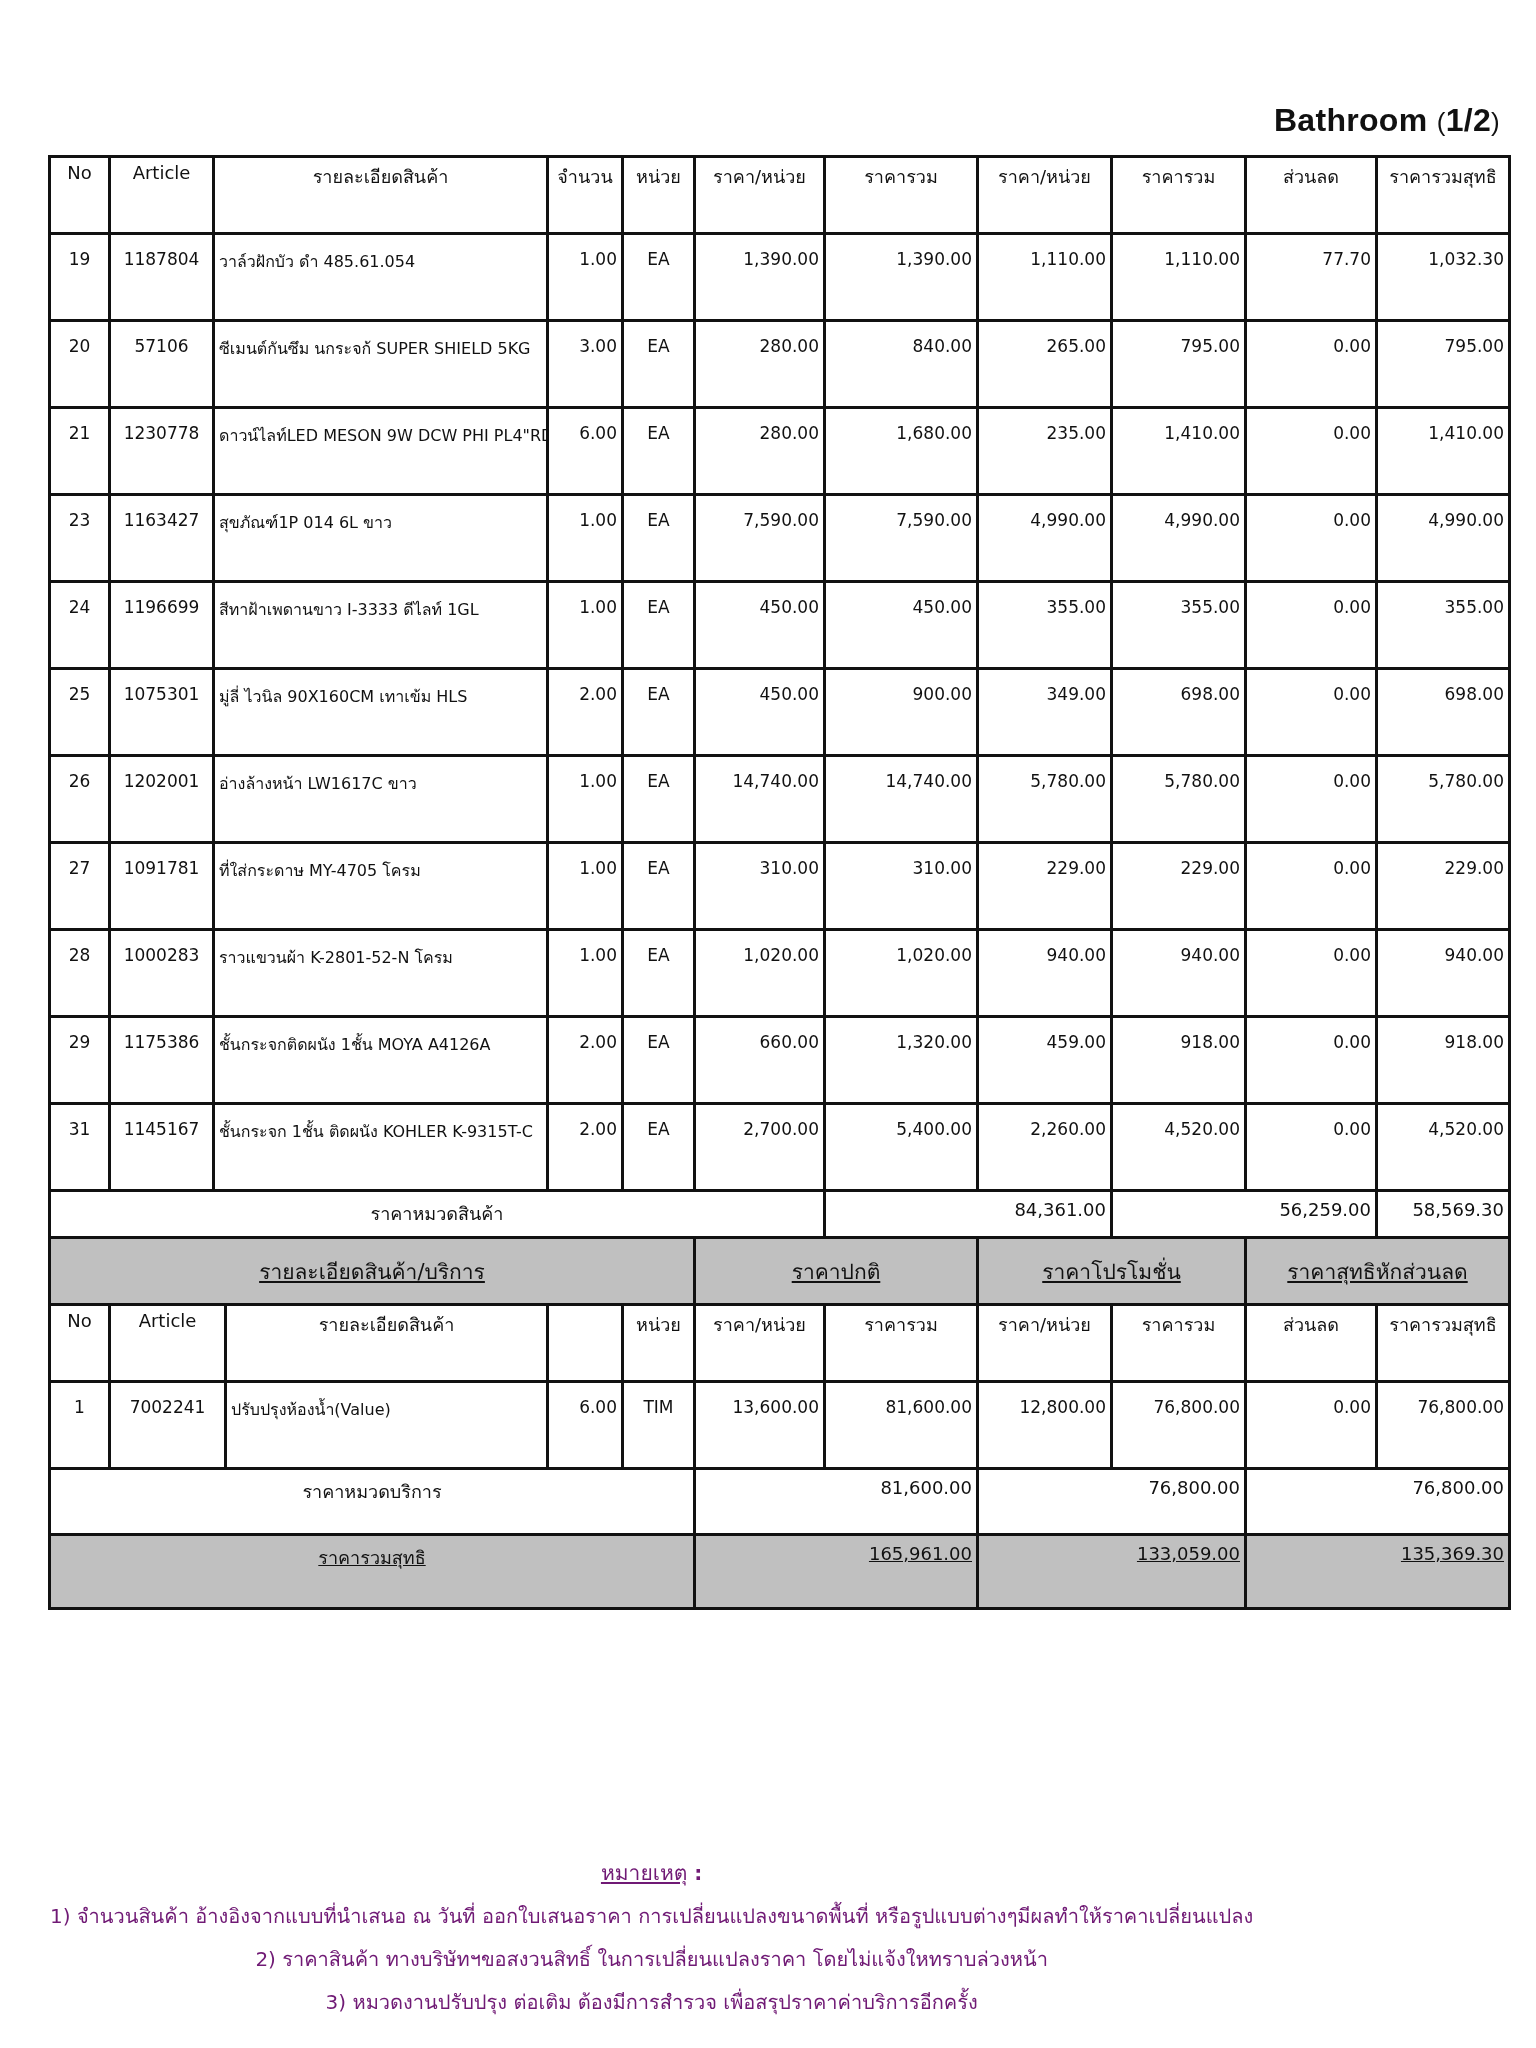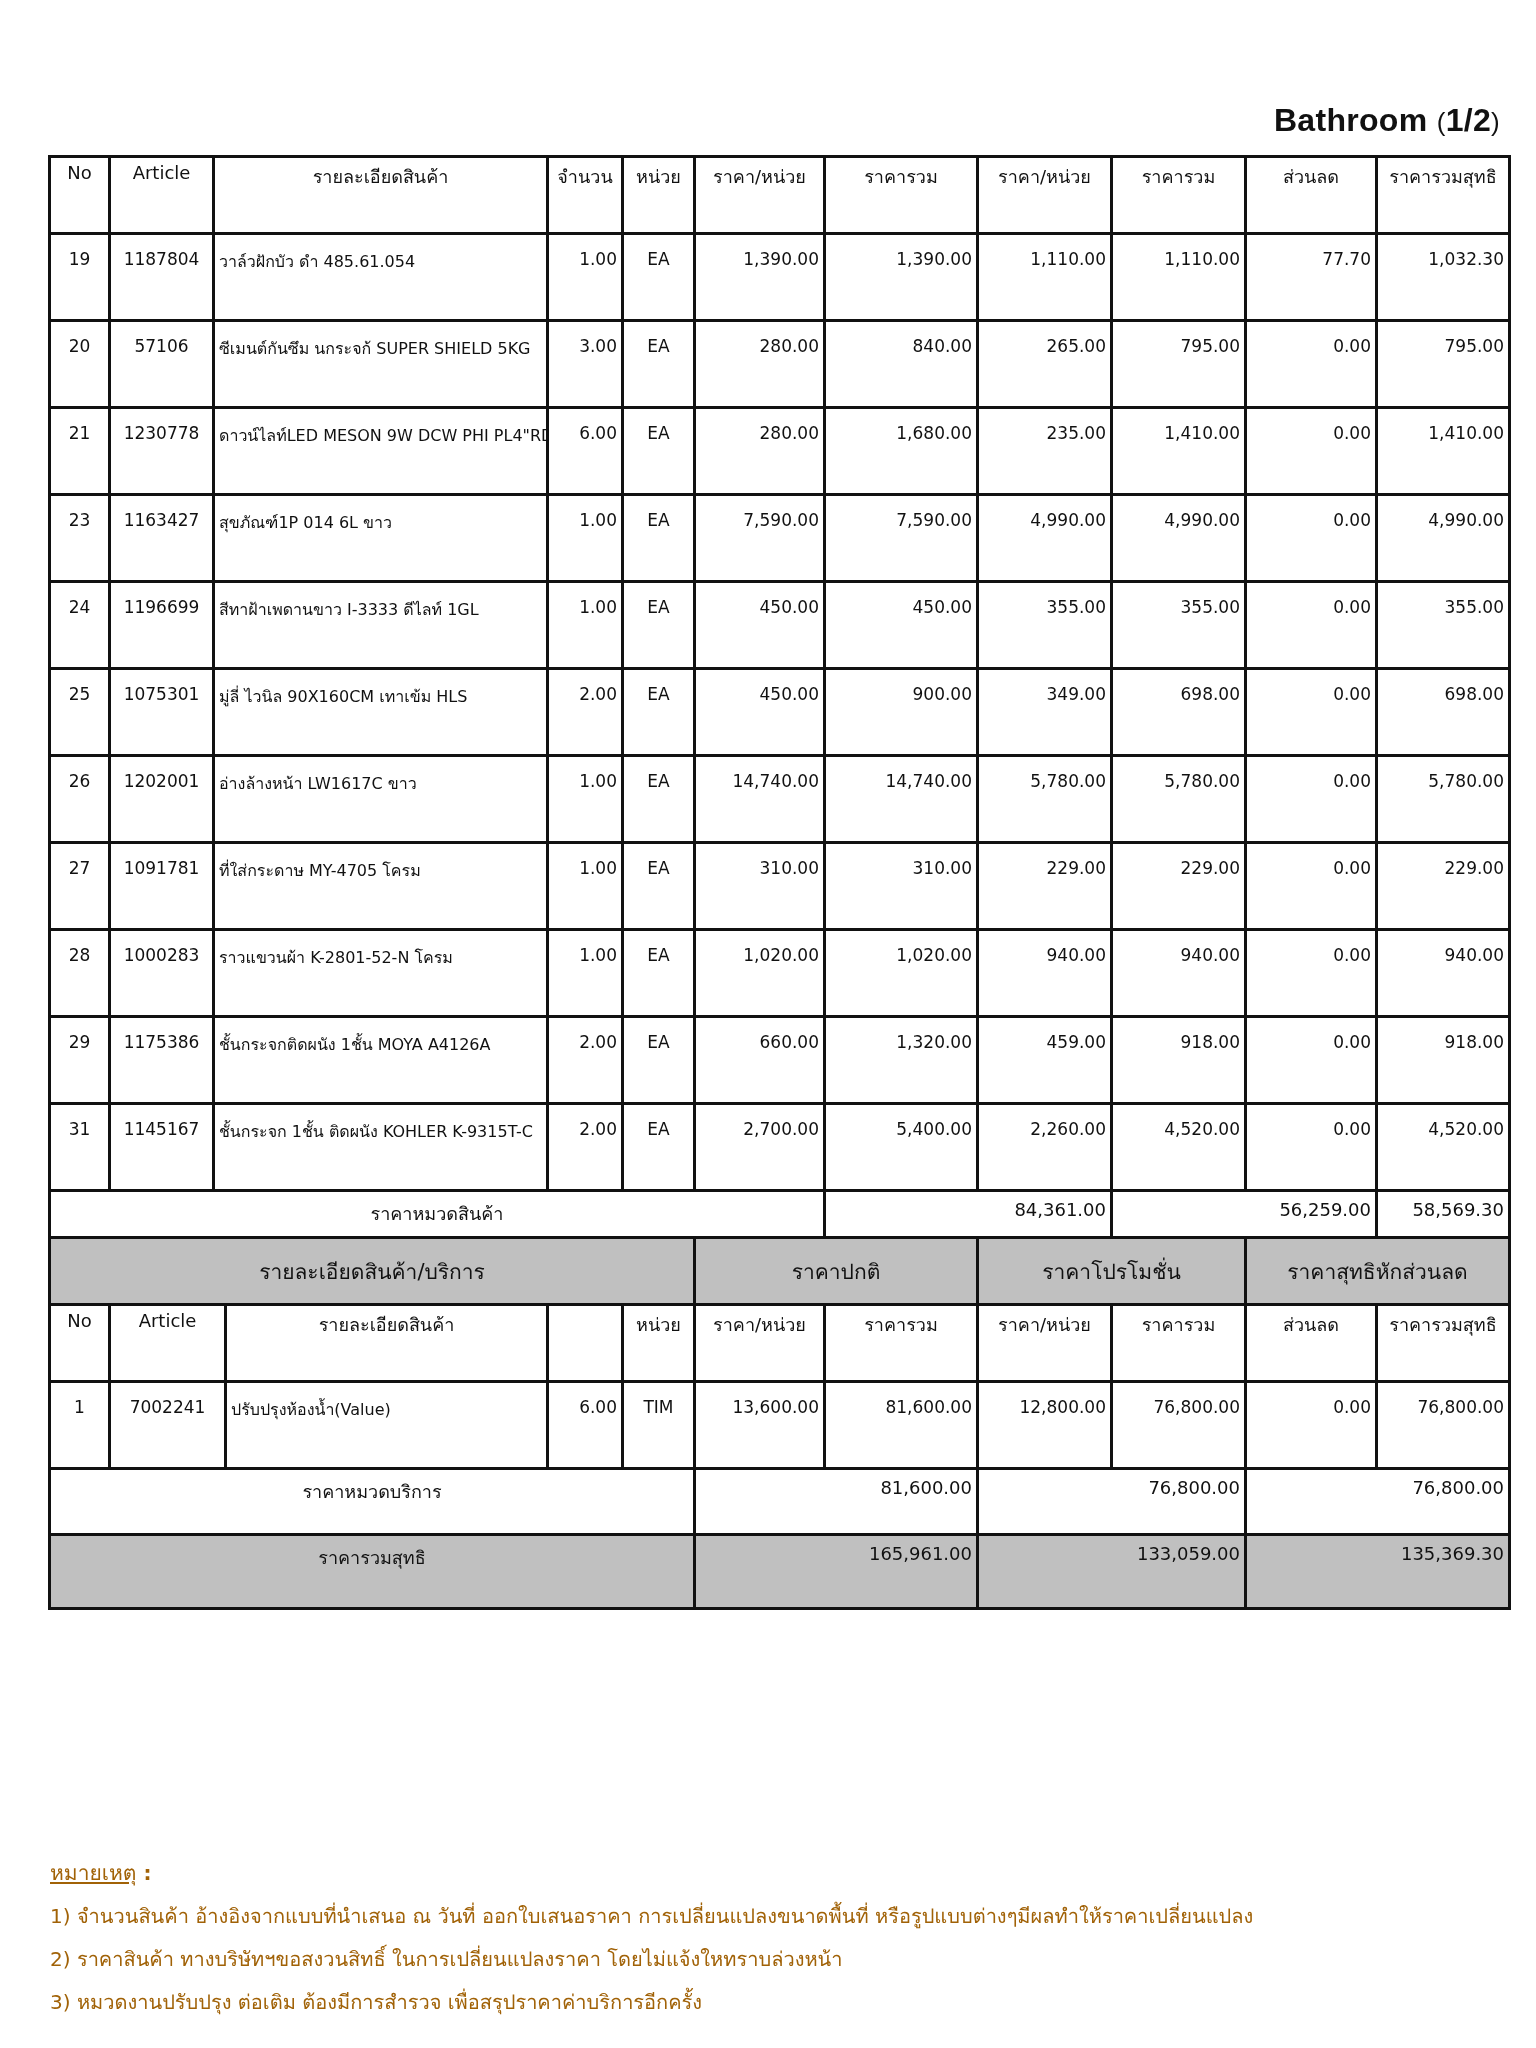--- a/index.html
+++ b/index.html
@@ -11,24 +11,24 @@
   table { border-collapse: collapse; position: absolute; left: 48px; table-layout: fixed; }
   td, th { border: 3px solid #111; padding: 0; font-weight: normal; }
   .hdr th { height: 70px; vertical-align: top; padding-top: 4px; font-size: 18px; text-align: center; }
   .row td { height: 70px; vertical-align: top; padding-top: 14px; font-size: 17px; }
   .c { text-align: center; }
   .r { text-align: right; padding-right: 4px; }
   .l { text-align: left; padding-left: 4px; white-space: nowrap; overflow: hidden; font-size: 16px !important; }
   .sum td { height: 56px; vertical-align: top; padding-top: 7px; font-size: 18px; }
   #t1 { top: 155px; width: 1450px; }
   #t2 { top: 1236px; width: 1452px; }
-  .gray { background: #c0c0c0; }
+  .gray { background: #c0c0c0; text-decoration: underline; }
   .band th { height: 64px; font-size: 21px; vertical-align: middle; padding-top: 0; }
   .notes { position: absolute; left: 50px; top: 1852px; font-family: "DejaVu Sans", sans-serif;
-           font-size: 20px; line-height: 43px; color: #a16207; }
+           font-size: 20px; line-height: 43px; color: #701a75; text-align: center; }
   .notes .head { text-decoration: underline; font-size: 21px; }
   .notes .colon { font-weight: bold; text-decoration: none; }
 </style>
 </head>
 <body>
 
 <div class="title">
   <span>Bathroom</span>
   <span class="paren">(</span><span>1/2</span><span class="paren">)</span>
 </div>

